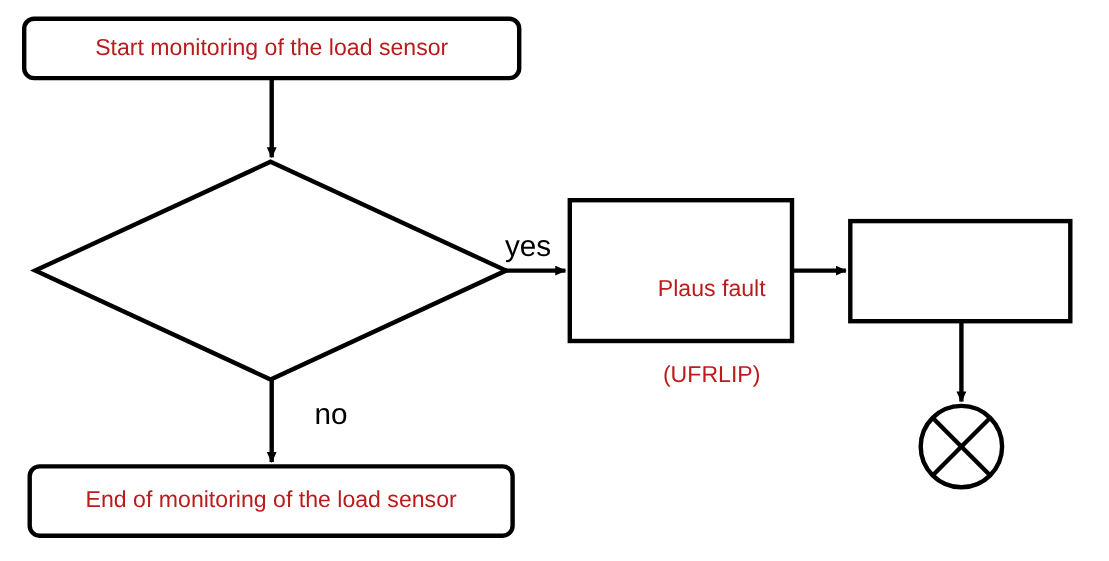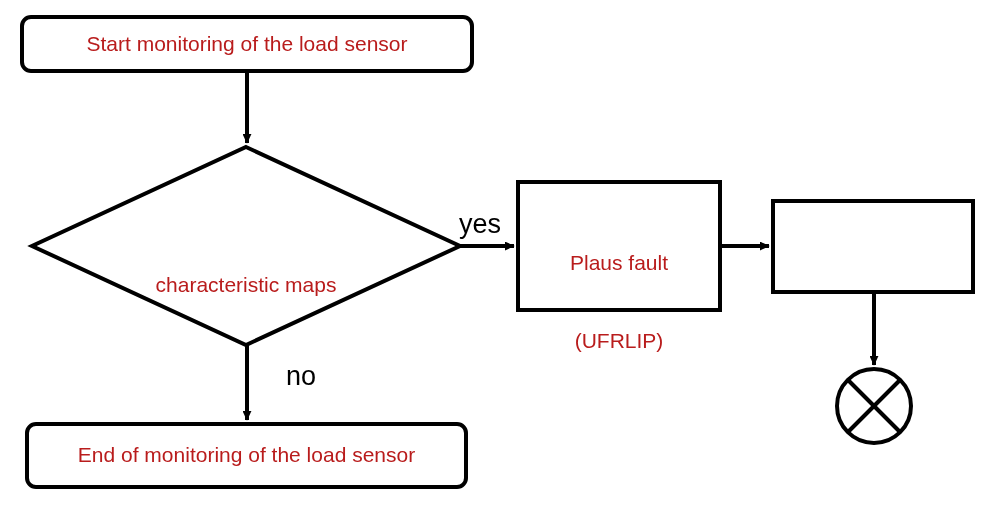--- a/index.html
+++ b/index.html
@@ -79,24 +79,23 @@
     <line x1="720" y1="246" x2="769" y2="246" stroke="#000000" stroke-width="4" marker-end="url(#arrowhead)"></line>
 
     <line x1="247" y1="345" x2="247" y2="420" stroke="#000000" stroke-width="4" marker-end="url(#arrowhead)"></line>
 
     <line x1="874" y1="292" x2="874" y2="365" stroke="#000000" stroke-width="4" marker-end="url(#arrowhead)"></line>
   </svg>
 
   <div class="node-text" style="left:22px; top:31px; width:450px;">Start monitoring of the load sensor</div>
 
   <div class="node-text" style="left:32px; top:220px; width:428px;">
-    <div>characteristic maps</div>
   </div>
 
-  <div class="node-text" style="left:518px; top:198px; width:202px;">
+  <div class="node-text" style="left:546px; top:198px; width:202px;">
     <div>Plaus fault</div>
     <div>(UFRLIP)</div>
   </div>
 
 
   <div class="node-text" style="left:27px; top:442px; width:439px;">End of monitoring of the load sensor</div>
 
   <div class="edge-label" style="left:459px; top:213px;">yes</div>
 
   <div class="edge-label" style="left:286px; top:365px;">no</div>

